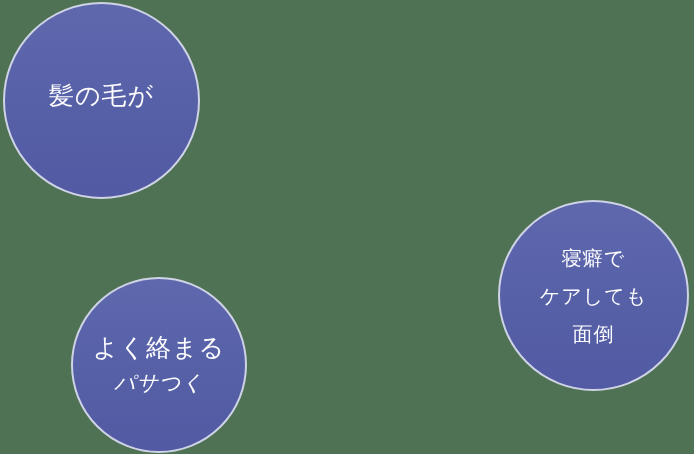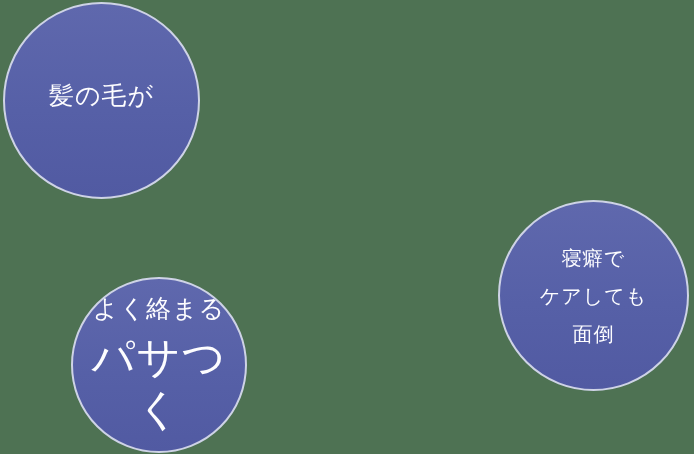--- a/index.html
+++ b/index.html
@@ -42,21 +42,21 @@
   #bubble-tangled .line-1 { font-size: 25px; margin-bottom: 9px; font-family: Liberation Serif, serif; }
   #bubble-tangled .line-2 { font-size: 32px; }
   
   #bubble-dry {
     left: 71px;
     top: 277px;
     width: 176px;
     height: 176px;
   }
   #bubble-dry .line-1 { font-size: 25px; margin-bottom: 8px; }
-  #bubble-dry .line-2 { font-size: 43px; }
+  #bubble-dry .line-2 { font-size: 21px; font-style: italic; }
   
   #bubble-bedhair {
     left: 498px;
     top: 200px;
     width: 191px;
     height: 191px;
   }
   #bubble-bedhair .line { font-size: 20px; line-height: 38px; }
 </style>
 </head>

